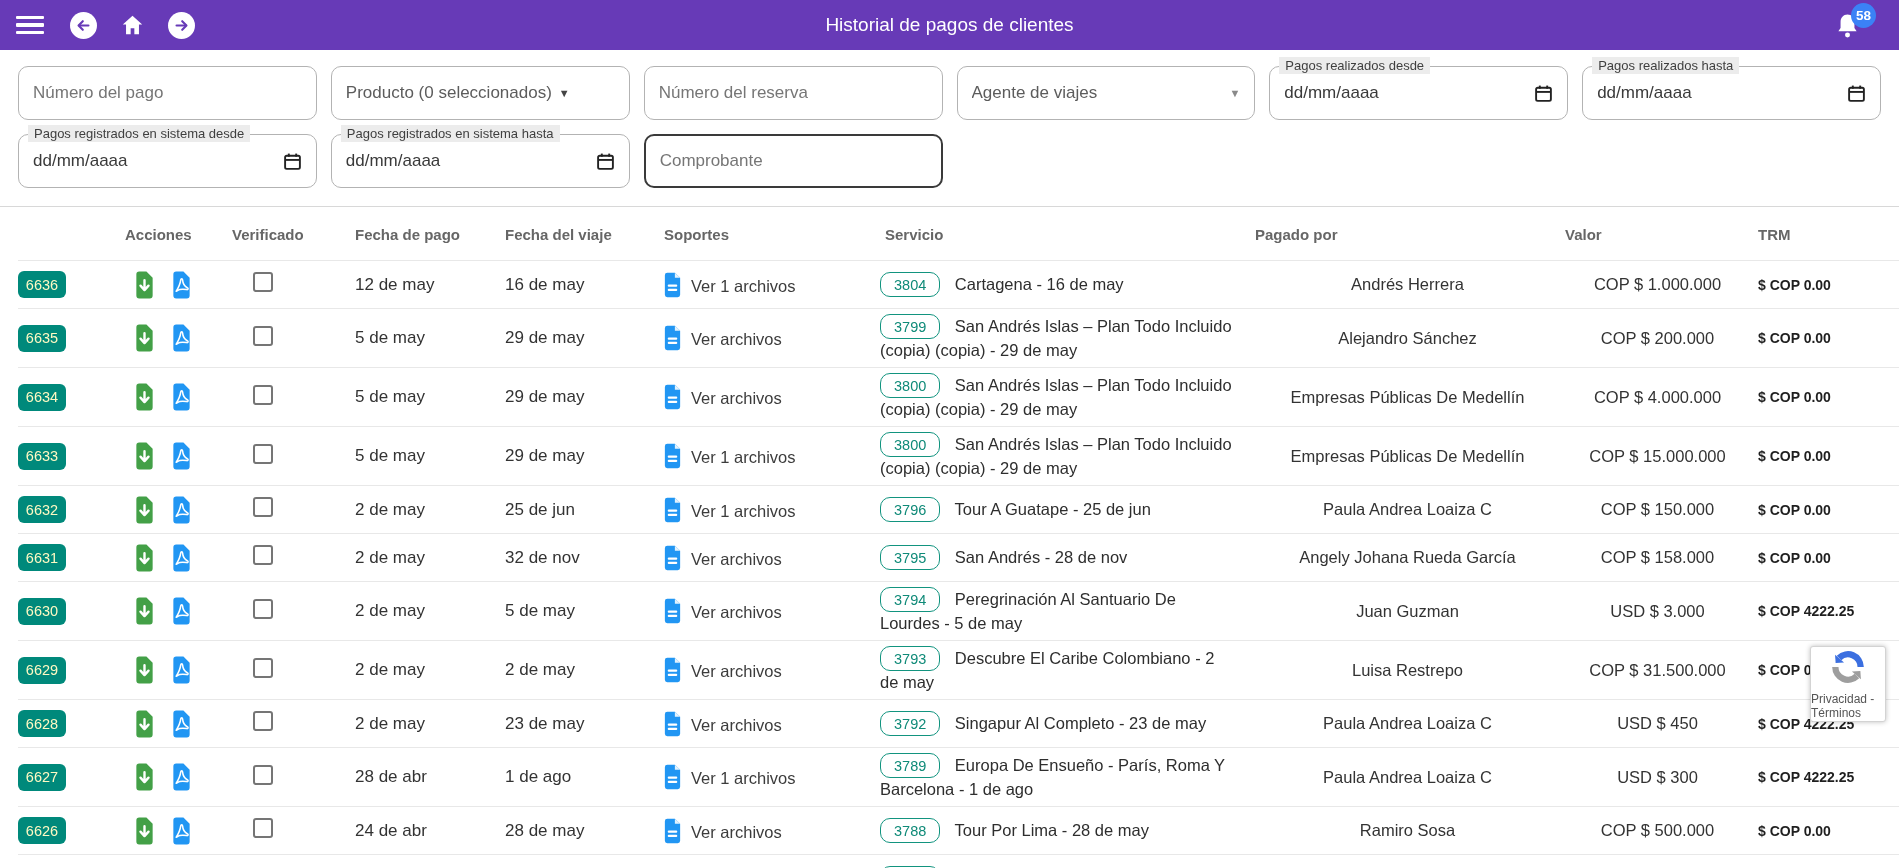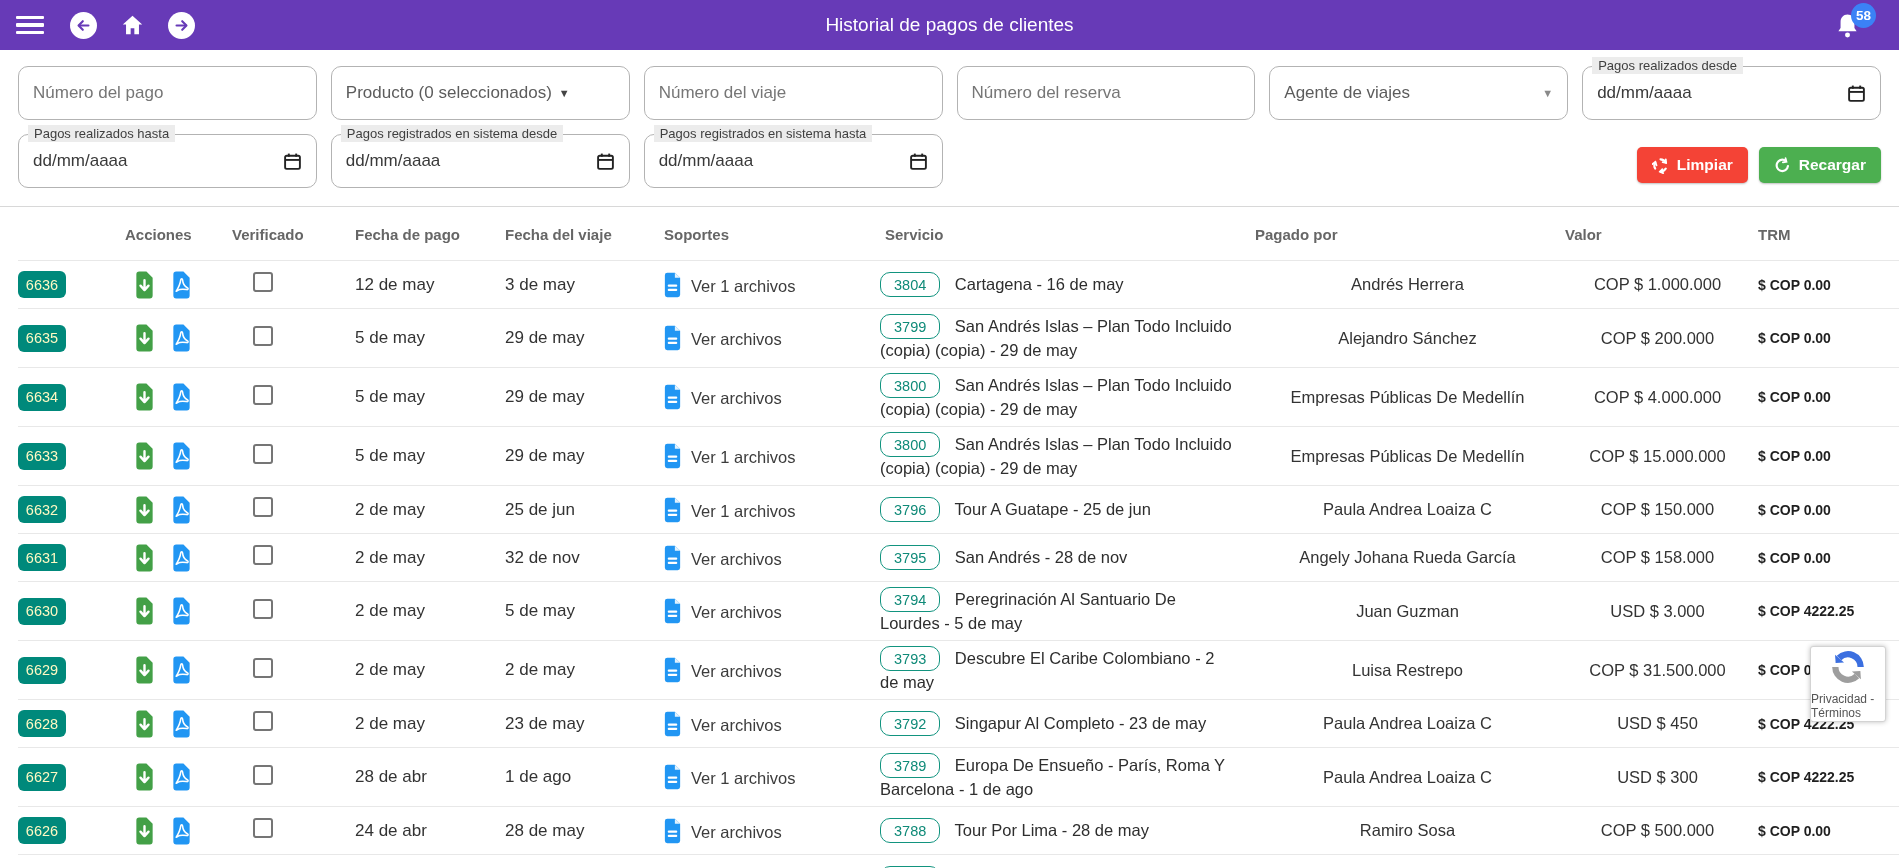--- a/index.html
+++ b/index.html
@@ -120,23 +120,20 @@
     <div class="fgrid">
 
       <div class="tfield">
         <input type="text" placeholder="Número del pago" style="">
       </div>
       <div class="tfield">
         <span class="sel-label">Producto (0 seleccionados)</span>
         <span class="caret-inline">▼</span>
       </div>
       <div class="tfield">
-        <input type="text" placeholder="Número del viaje" style="">
-      </div>
-      <div class="tfield">
         <input type="text" placeholder="Número del reserva" style="">
       </div>
       <div class="tfield">
         <span class="sel-label">Agente de viajes</span>
         <span class="caret-right">▼</span>
       </div>
       <div class="tfield">
         <span class="chip">Pagos realizados desde</span>
         <span class="dval">dd/mm/aaaa</span>
         <span class="cal">
@@ -178,45 +175,22 @@
         <span class="dval">dd/mm/aaaa</span>
         <span class="cal">
             <svg width="19" height="19" viewBox="0 0 18 18" fill="none" stroke="#222" stroke-width="1.8">
               <rect x="2" y="3.5" width="14" height="12.5" rx="1.5"></rect>
               <path d="M2 7.5 H16"></path>
               <path d="M5.5 1.5 V4.5"></path>
               <path d="M12.5 1.5 V4.5"></path>
             </svg>
           </span>
       </div>
-      <div class="actions-cell">
-        <button class="btn btn-red">
-          <svg width="17" height="17" viewBox="0 0 18 18" fill="none" stroke="#fff" stroke-width="2.3" stroke-linecap="round">
-            <g>
-                <path d="M9 2.5 A6.5 6.5 0 0 1 14.6 5.8"></path>
-                <path d="M14.6 2.5 L14.9 6.2 L11.3 5.4" stroke-width="1.9"></path>
-              </g>
-            <g transform="rotate(120 9 9)">
-                <path d="M9 2.5 A6.5 6.5 0 0 1 14.6 5.8"></path>
-                <path d="M14.6 2.5 L14.9 6.2 L11.3 5.4" stroke-width="1.9"></path>
-              </g>
-            <g transform="rotate(240 9 9)">
-                <path d="M9 2.5 A6.5 6.5 0 0 1 14.6 5.8"></path>
-                <path d="M14.6 2.5 L14.9 6.2 L11.3 5.4" stroke-width="1.9"></path>
-              </g>
-          </svg>
-          <span>Limpiar</span>
-        </button>
-        <button class="btn btn-green">
-          <svg width="17" height="17" viewBox="0 0 18 18" fill="none" stroke="#fff" stroke-width="2.3" stroke-linecap="round">
-              <path d="M14.8 9.5 A6 6 0 1 1 12.6 4.2"></path>
-              <path d="M12.2 1.2 L13.2 5 L9.4 5.6" stroke-width="1.9"></path>
-            </svg>
-          <span>Recargar</span>
-        </button>
+      <div class="tfield comprobante">
+        <input type="text" placeholder="Comprobante" style="">
       </div>
     </div>
   </section>
 
   <div class="divider"></div>
 
   <table>
     <colgroup>
       <col style="width:92px">
         <col style="width:115px">
@@ -255,21 +229,21 @@
       </span>
       <span class="icon-btn">
         <svg width="23" height="28" viewBox="0 0 24 29">
                 <path fill="#2196f3" d="M3.5 3.5 a3 3 0 0 1 3 -3 H14 L20.5 7 V25.5 a3 3 0 0 1 -3 3 H6.5 a3 3 0 0 1 -3 -3 Z"></path>
                 <path d="M6.5 21 C9 17 10.8 12.5 11.2 9.2 C11.4 7.6 13 7.6 13.1 9.2 C13.4 12.5 14.8 15.8 18 17.3 C19.6 18.1 19 19.6 17.3 19.3 C14.8 18.9 12.4 18.6 10.2 19.3 C8.7 19.8 7.4 20.7 6.5 21 Z" fill="none" stroke="#fff" stroke-width="1.6" stroke-linejoin="round"></path>
               </svg>
       </span>
     </td>
     <td class="c-ver"><span class="checkbox"></span></td>
     <td class="c-fp">12 de may</td>
-    <td class="c-fv">3 de may</td>
+    <td class="c-fv">16 de may</td>
     <td class="c-sop">
       <span class="doc-icon">
         <svg width="21" height="26" viewBox="0 0 22 26">
                 <path fill="#2196f3" d="M3 2.8 a2.6 2.6 0 0 1 2.6 -2.6 H13.5 L19 5.3 V23.2 a2.6 2.6 0 0 1 -2.6 2.6 H5.6 A2.6 2.6 0 0 1 3 23.2 Z"></path>
                 <path fill="#e3f2fd" d="M13.5 .2 L19 5.3 H13.5 Z"></path>
                 <rect x="6" y="12.5" width="10" height="2.3" rx="1.1" fill="#fff"></rect>
                 <rect x="6" y="17" width="10" height="2.3" rx="1.1" fill="#fff"></rect>
               </svg>
       </span><span class="ver-link">Ver 1 archivos</span>
     </td>

